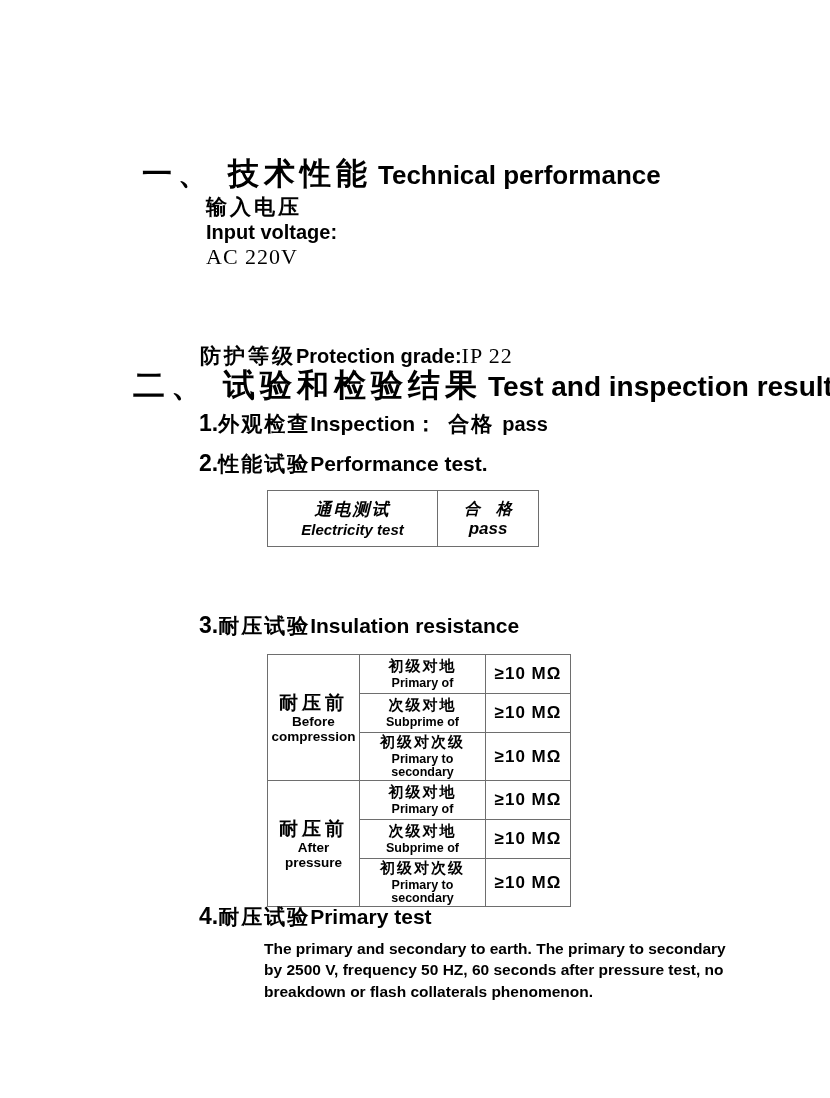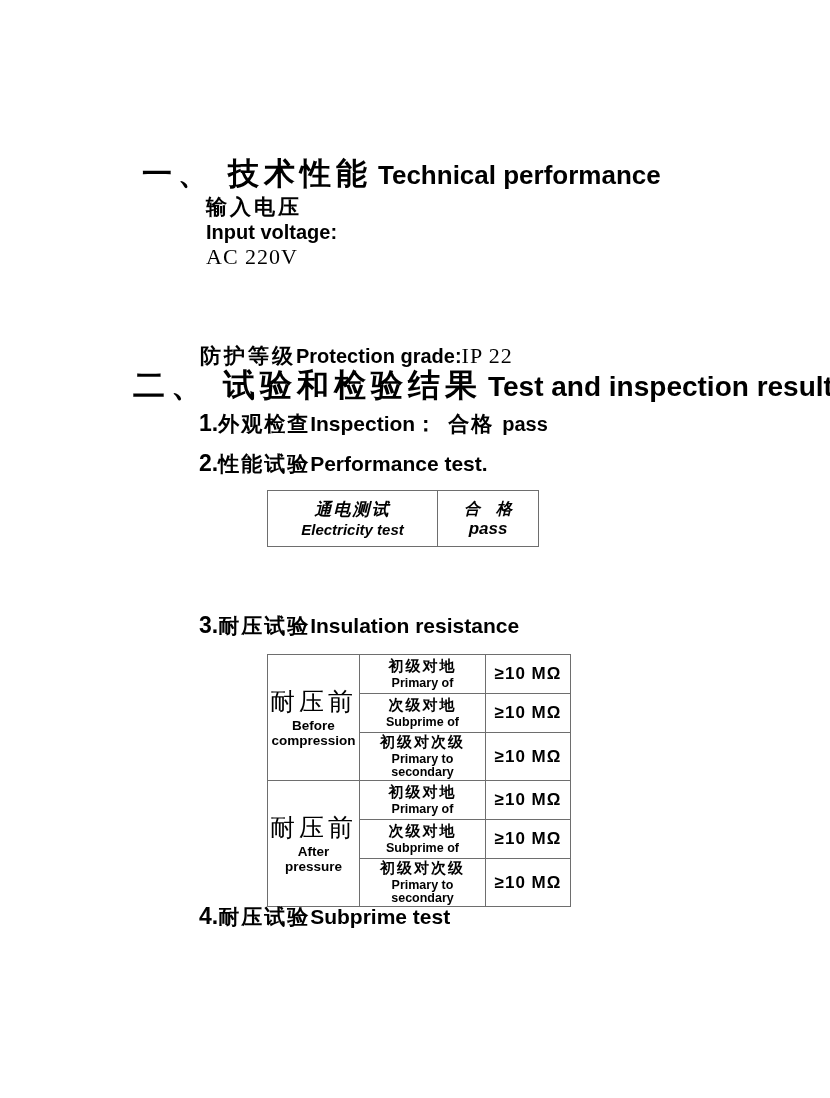--- a/index.html
+++ b/index.html
@@ -58,21 +58,21 @@
   .perf-table .c2 { width: 101px; }
 
   .ins-table { left: 267px; top: 654px; width: 303px; }
   .ins-table td { height: 39px; }
   .ins-table .g  { width: 92px; }
   .ins-table .m  { width: 126px; }
   .ins-table .v  { width: 85px; font-weight: bold; font-size: 17px; letter-spacing: 1px; }
 
   .cell-zh { display: block; font-family: "DejaVu Serif", serif; font-weight: bold; font-size: 17px; letter-spacing: 2px; line-height: 1.25; }
   .cell-en { display: block; font-weight: bold; font-size: 15px; line-height: 1.15; }
-  .grp-zh  { display: block; font-family: "DejaVu Serif", serif; font-weight: normal; font-size: 25px; letter-spacing: 4px; line-height: 1.3; }
+  .grp-zh  { display: block; font-family: "DejaVu Serif", serif; font-weight: bold; font-size: 19px; letter-spacing: 4px; line-height: 1.3; }
   .grp-en  { display: block; font-weight: bold; font-size: 13.5px; line-height: 1.1; }
   .sub-zh  { display: block; font-family: "DejaVu Serif", serif; font-weight: bold; font-size: 15px; letter-spacing: 2px; line-height: 1.3; }
   .sub-en  { display: block; font-weight: bold; font-size: 12.5px; line-height: 1.1; }
   .res-zh  { display: block; font-family: "DejaVu Serif", serif; font-weight: bold; font-size: 16px; line-height: 1.3; }
   .res-en  { display: block; font-weight: bold; font-size: 17px; line-height: 1.1; }
 
   
   .para { position: absolute; left: 264px; top: 938px; width: 464px; }
   .para-zh { font-family: "DejaVu Serif", serif; font-weight: bold; font-size: 17.5px; letter-spacing: 1px; line-height: 1.55; margin: 0 0 2px 0; }
   .para-en { font-weight: bold; font-size: 15.5px; line-height: 1.38; margin: 0; }
@@ -191,19 +191,20 @@
         <span class="sub-en">Primary to secondary</span>
       </td>
       <td class="v">≥10 MΩ</td>
     </tr>
   </tbody>
     </table>
 
   <div class="item item-4">
     <span class="num">4.</span>
     <span class="zh">耐压试验</span>
-    <span class="en">Subprime test</span>
+    <span class="en">Primary test</span>
   </div>
 
   <div class="para">
+    <p class="para-en">The primary and secondary to earth. The primary to secondary by 2500 V, frequency 50 HZ, 60 seconds after pressure test, no breakdown or flash collaterals phenomenon.</p>
   </div>
 
 </div>
 
 </body></html>

